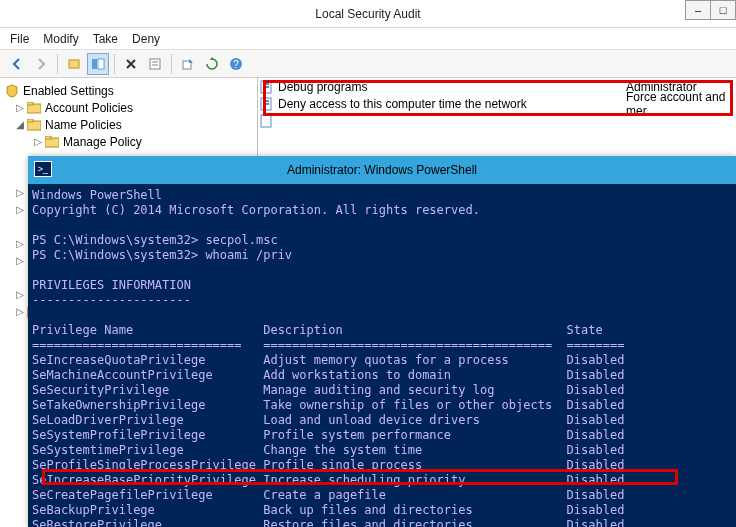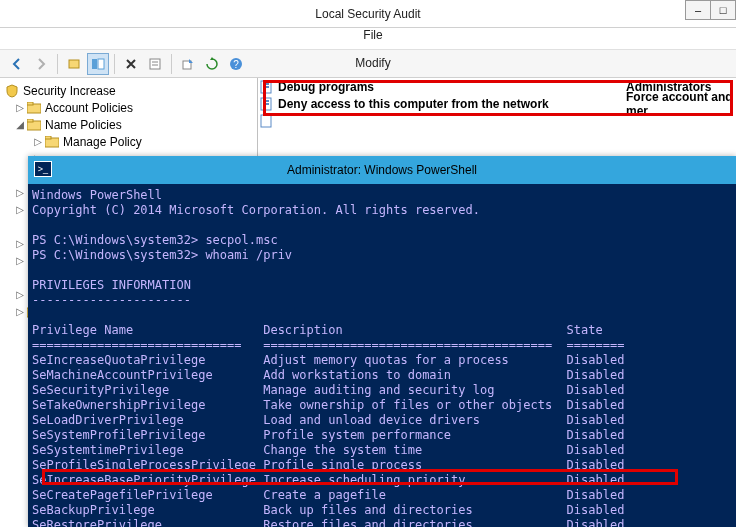--- a/index.html
+++ b/index.html
@@ -29,21 +29,20 @@
     display: flex; align-items: center; justify-content: center; font-size: 11px;
     background: #f4f4f4;
   }
   .menubar {
     height: 22px;
     background: #fff;
     border-bottom: 1px solid #e0e0e0;
     display: flex; align-items: center;
     padding-left: 10px;
     gap: 14px;
-    flex-direction: column;
   }
   .menubar span { color: #222; }
   .toolbar {
     height: 28px;
     background: #f6f6f6;
     border-bottom: 1px solid #d0d0d0;
     display: flex; align-items: center;
     padding-left: 6px;
     gap: 2px;
   }
@@ -76,21 +75,21 @@
     flex: 1;
     background: #fff;
     position: relative;
   }
   .list-hdr {
     display: flex; height: 18px;
     color: #222;
   }
   .list-hdr div { padding: 2px 6px; }
   .list-row {
-    display: flex; height: 17px; align-items: center; font-weight: bold;
+    display: flex; height: 17px; align-items: center;
   }
   .list-row .cicon { width: 18px; display: flex; justify-content: center;}
   .list-row .c1 { width: 350px; padding-left: 2px;}
   .list-row .c2 { flex: 1; }
   .redbox1 {
     position: absolute;
     border: 3px solid #e00000;
     left: 263px; top: 80px;
     width: 470px; height: 36px;
     pointer-events: none;
@@ -208,21 +207,21 @@
 </div>
 
 <div class="main">
   <div class="tree">
     <div class="tree-row">
       <span class="ficon">
           <svg width="14" height="14">
             <path d="M7 1 L12 3 L12 7 Q12 12 7 13 Q2 12 2 7 L2 3 Z" fill="#f2c94c" stroke="#b59020"></path>
           </svg>
         </span>
-      <span>Security Increase</span>
+      <span>Enabled Settings</span>
     </div>
     <div class="tree-row" style="padding-left:14px">
       <span class="tw">▷</span>
       <span class="ficon">
           <svg width="14" height="12">
             <rect x="0" y="2" width="14" height="9" fill="#f7d774" stroke="#b59020"></rect>
             <rect x="0" y="0" width="6" height="3" fill="#f7d774" stroke="#b59020"></rect>
           </svg>
         </span>
       <span>Account Policies</span>
@@ -288,31 +287,31 @@
   <div class="listpane">
     <div class="list-row">
       <span class="cicon">
           <svg width="14" height="14">
             <rect x="1" y="1" width="10" height="12" fill="#fff" stroke="#5a8ac6"></rect>
             <rect x="3" y="3" width="6" height="2" fill="#5a8ac6"></rect>
             <rect x="3" y="6" width="6" height="2" fill="#5a8ac6"></rect>
           </svg>
         </span>
       <span class="c1">Debug programs</span>
-      <span class="c2">Administrators</span>
+      <span class="c2">Administrator</span>
     </div>
     <div class="list-row">
       <span class="cicon">
           <svg width="14" height="14">
             <rect x="1" y="1" width="10" height="12" fill="#fff" stroke="#5a8ac6"></rect>
             <rect x="3" y="3" width="6" height="2" fill="#5a8ac6"></rect>
             <rect x="3" y="6" width="6" height="2" fill="#5a8ac6"></rect>
           </svg>
         </span>
-      <span class="c1">Deny access to this computer from the network</span>
+      <span class="c1">Deny access to this computer time the network</span>
       <span class="c2">Force account and mer</span>
     </div>
     <div class="list-row">
       <span class="cicon">
           <svg width="14" height="14">
             <rect x="1" y="1" width="10" height="12" fill="#fff" stroke="#5a8ac6"></rect>
           </svg>
         </span>
     </div>
   </div>

